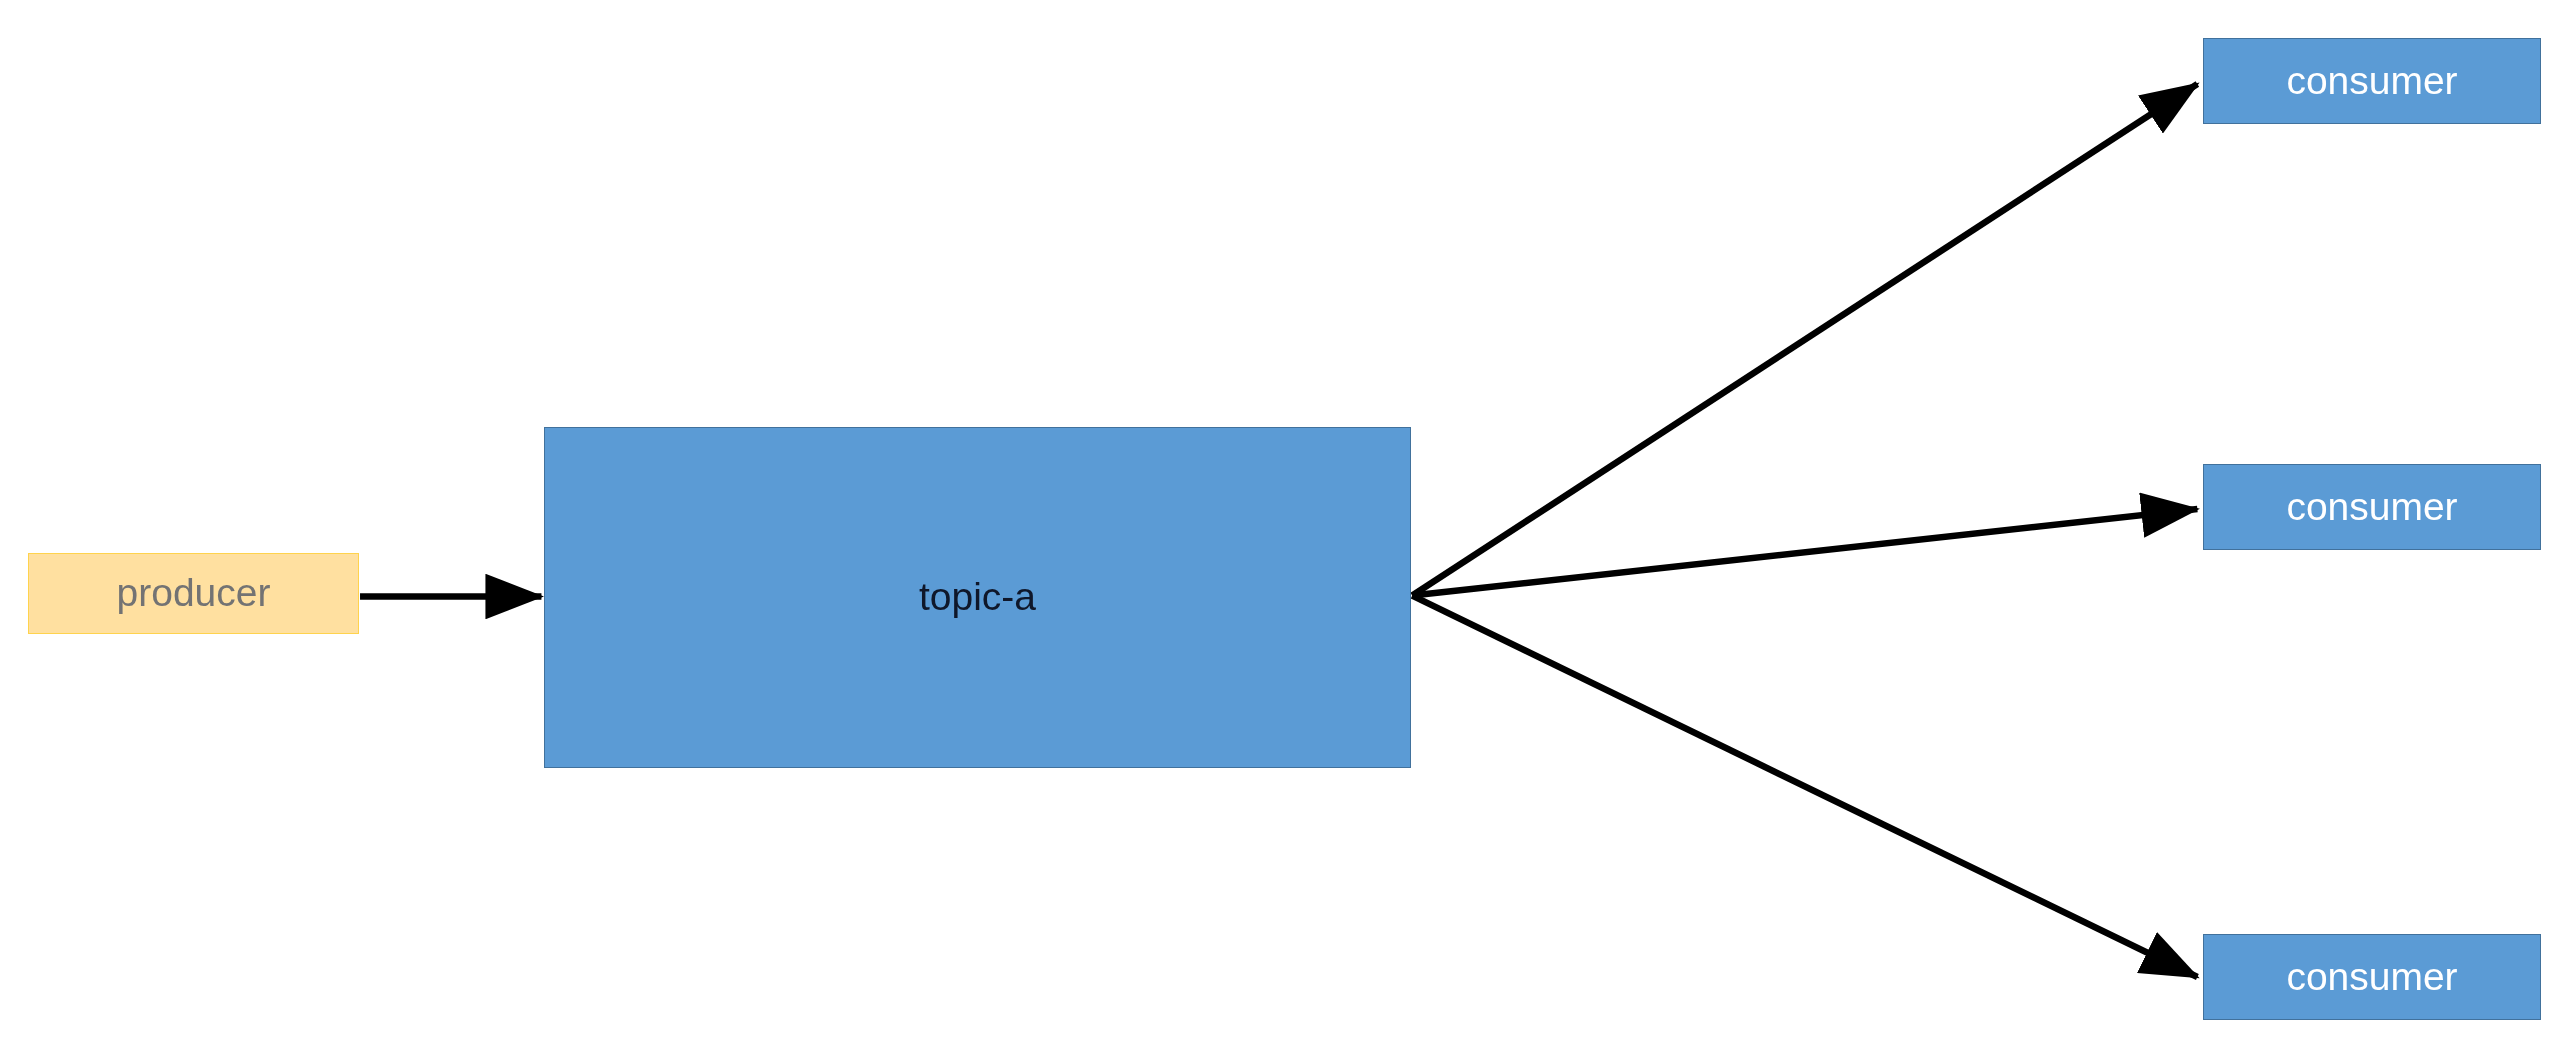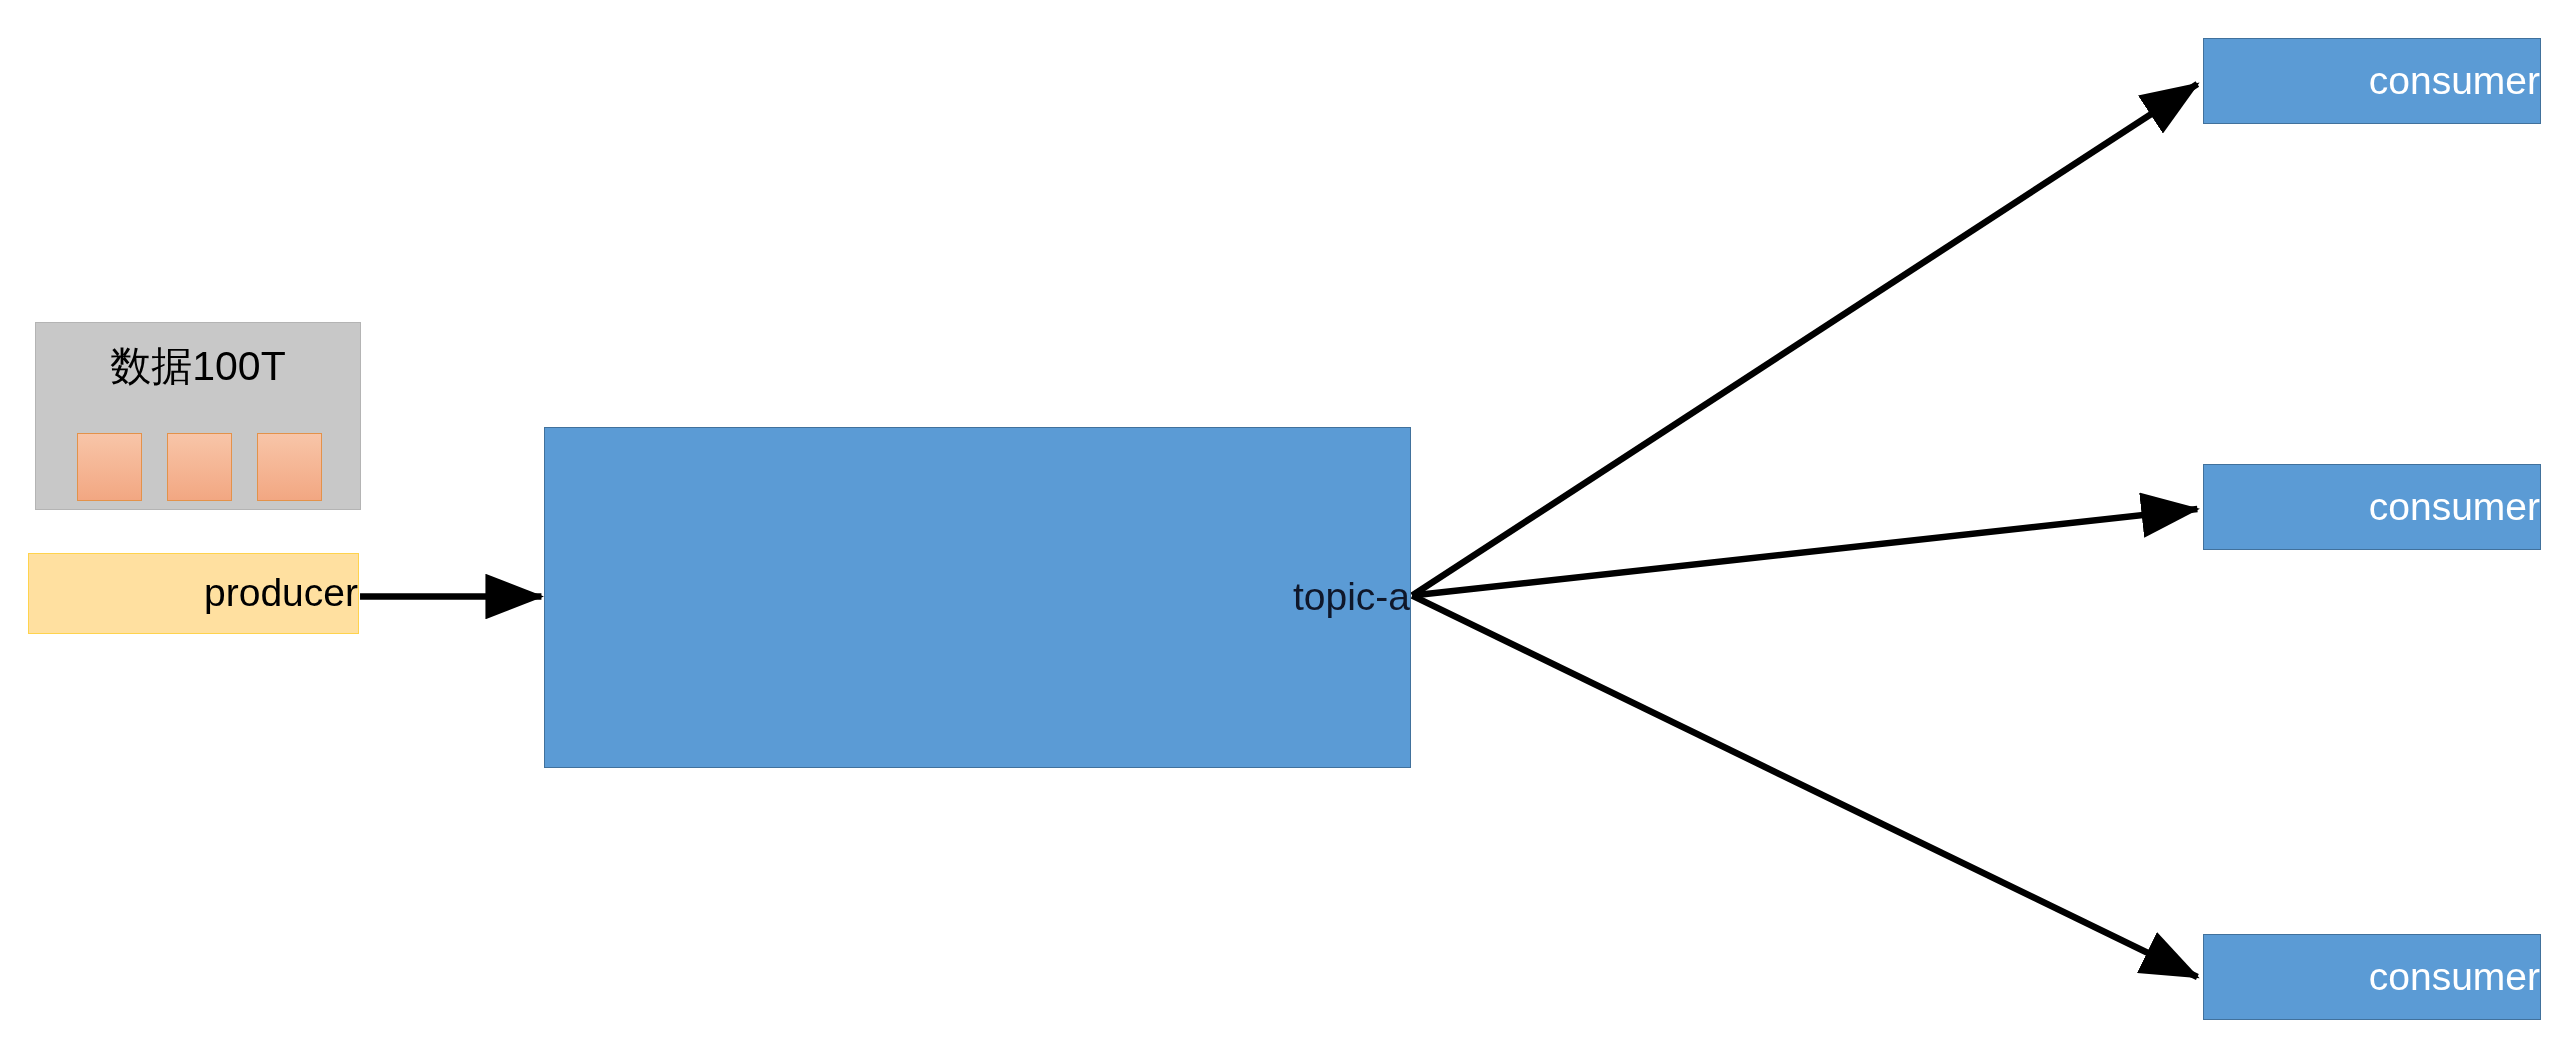--- a/index.html
+++ b/index.html
@@ -23,21 +23,21 @@
     top: 0;
     width: 2576px;
     height: 1060px;
     pointer-events: none;
   }
   .node {
     position: absolute;
     box-sizing: border-box;
     display: flex;
     align-items: center;
-    justify-content: flex-end;
+    justify-content: center;
     text-align: center;
     line-height: 1.1;
     white-space: nowrap;
   }
 
   
   .buffer-group {
     left: 35px;
     top: 322px;
     width: 326px;
@@ -78,21 +78,21 @@
 
   
   .producer {
     left: 28px;
     top: 553px;
     width: 331px;
     height: 81px;
     background: #ffe0a0;
     border: 1.9px solid #ffd34d;
     font-size: 39px;
-    color: #000000;
+    color: #737373;
   }
 
   
   .topic {
     left: 544px;
     top: 427px;
     width: 867px;
     height: 341px;
     background: #5b9bd5;
     border: 1.9px solid #41719c;
@@ -128,28 +128,20 @@
 
     <line x1="387" y1="641" x2="582" y2="641" stroke="#000000" stroke-width="7" marker-end="url(#arrowhead)"></line>
 
     <line x1="1518" y1="640" x2="2362" y2="90" stroke="#000000" stroke-width="7" marker-end="url(#arrowhead)"></line>
 
     <line x1="1518" y1="640" x2="2362" y2="547" stroke="#000000" stroke-width="7" marker-end="url(#arrowhead)"></line>
 
     <line x1="1518" y1="640" x2="2362" y2="1050" stroke="#000000" stroke-width="7" marker-end="url(#arrowhead)"></line>
   </svg>
 
-  <div class="node buffer-group">
-    <div class="buffer-label">数据100T</div>
-    <div class="buffer-cells">
-      <div class="buffer-cell c0"></div>
-      <div class="buffer-cell c1"></div>
-      <div class="buffer-cell c2"></div>
-    </div>
-  </div>
 
   <div class="node producer">
     <span>producer</span>
   </div>
 
   <div class="node topic">
     <span>topic-a</span>
   </div>
 
   <div class="node consumer c0">

